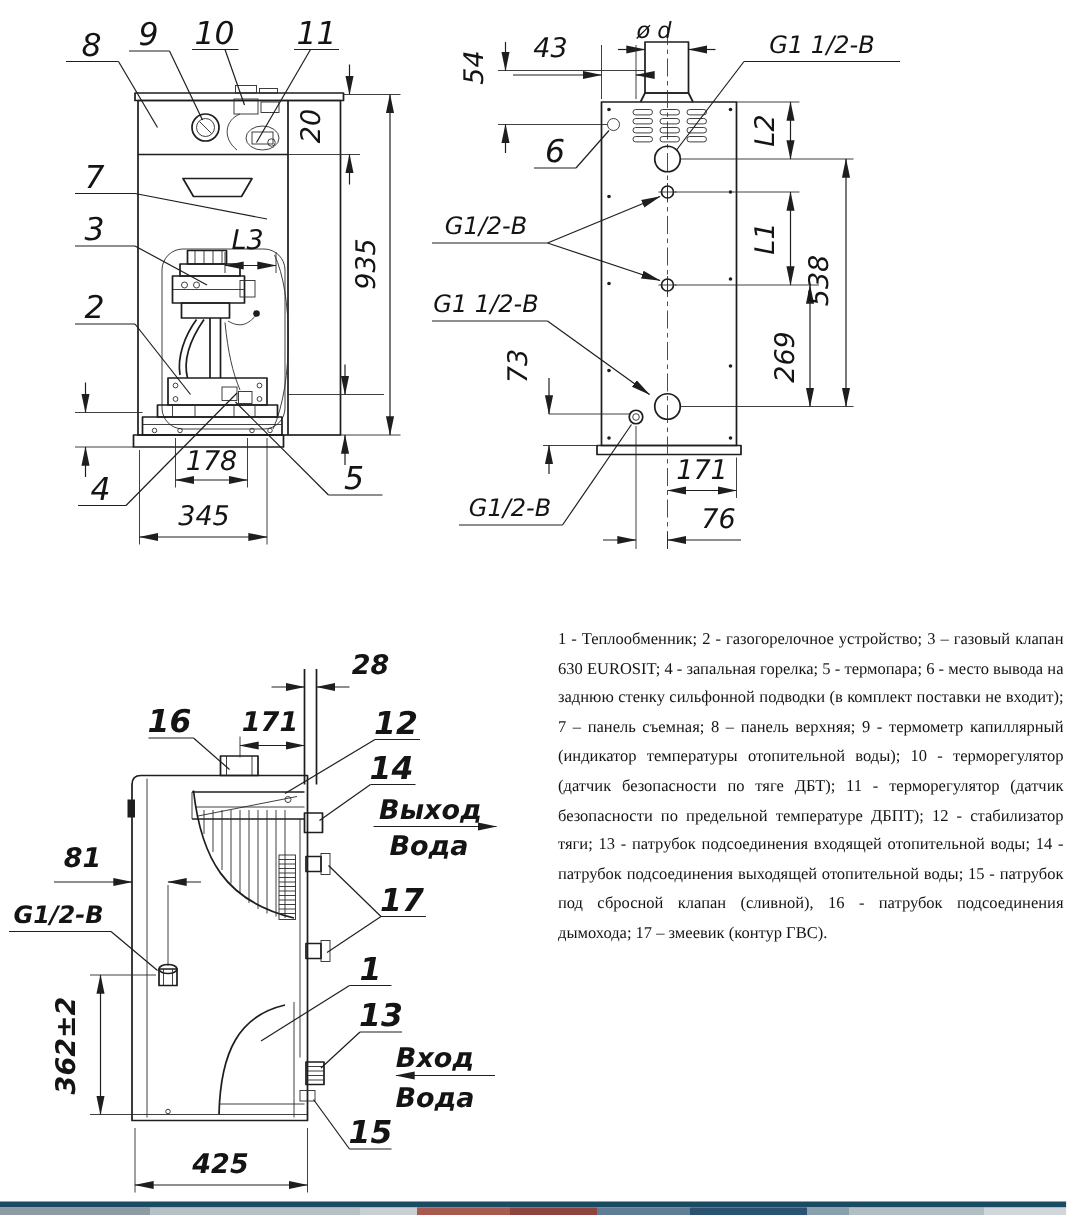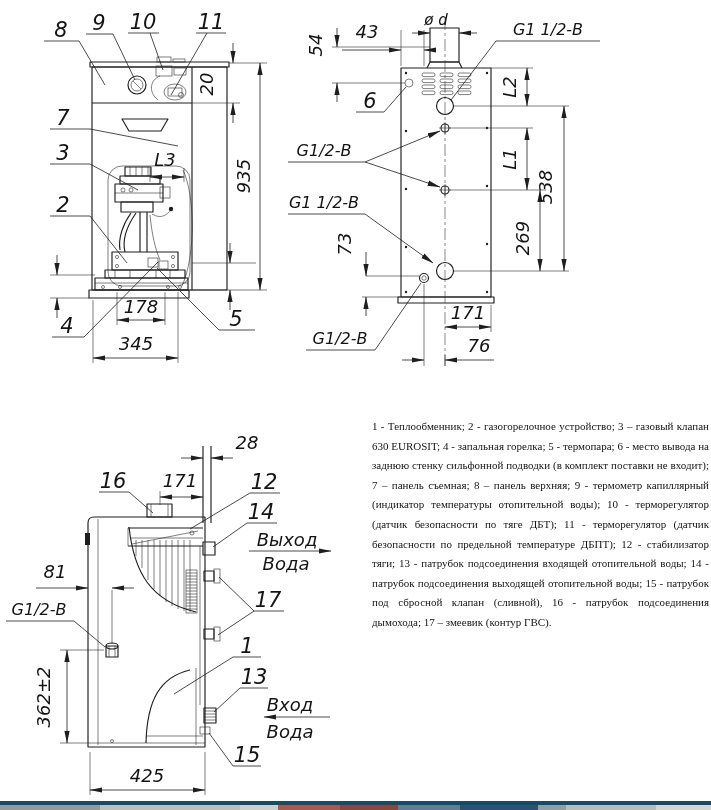--- a/index.html
+++ b/index.html
@@ -291,21 +291,21 @@
       <line class="dm" x1="304" y1="214" x2="381" y2="214"></line>
       <line class="dm" x1="381" y1="214" x2="449" y2="263" marker-end="url(#aR)"></line>
 
       <text class="tg" x="356" y="344" text-anchor="middle">G1/2-В</text>
       <line class="dm" x1="322" y1="350" x2="391" y2="350"></line>
           <line class="dm" x1="391" y1="350" x2="437" y2="283"></line>
     </g>
   </svg>
   </div>
 
-  <div class="view" style="left:0;top:415px;">
+  <div class="view" style="left:0;top:415px;font-weight:bold;">
   <svg width="370" height="395" viewBox="0 415 370 395">
     <defs>
       <marker id="aS" viewBox="0 0 12 6" refX="11.5" refY="3" markerWidth="13" markerHeight="6.5" orient="auto-start-reverse" markerUnits="userSpaceOnUse">
         <path d="M12,3 L0,0.5 L0,5.5 Z" fill="#1e1e1e"></path>
       </marker>
     </defs>
 
     <g>
       <path class="ln" d="M88,747 L88,523 Q88,517 94,517 L205,517 L205,747 Z"></path>
       <line class="tn" x1="98" y1="519" x2="98" y2="745"></line>

